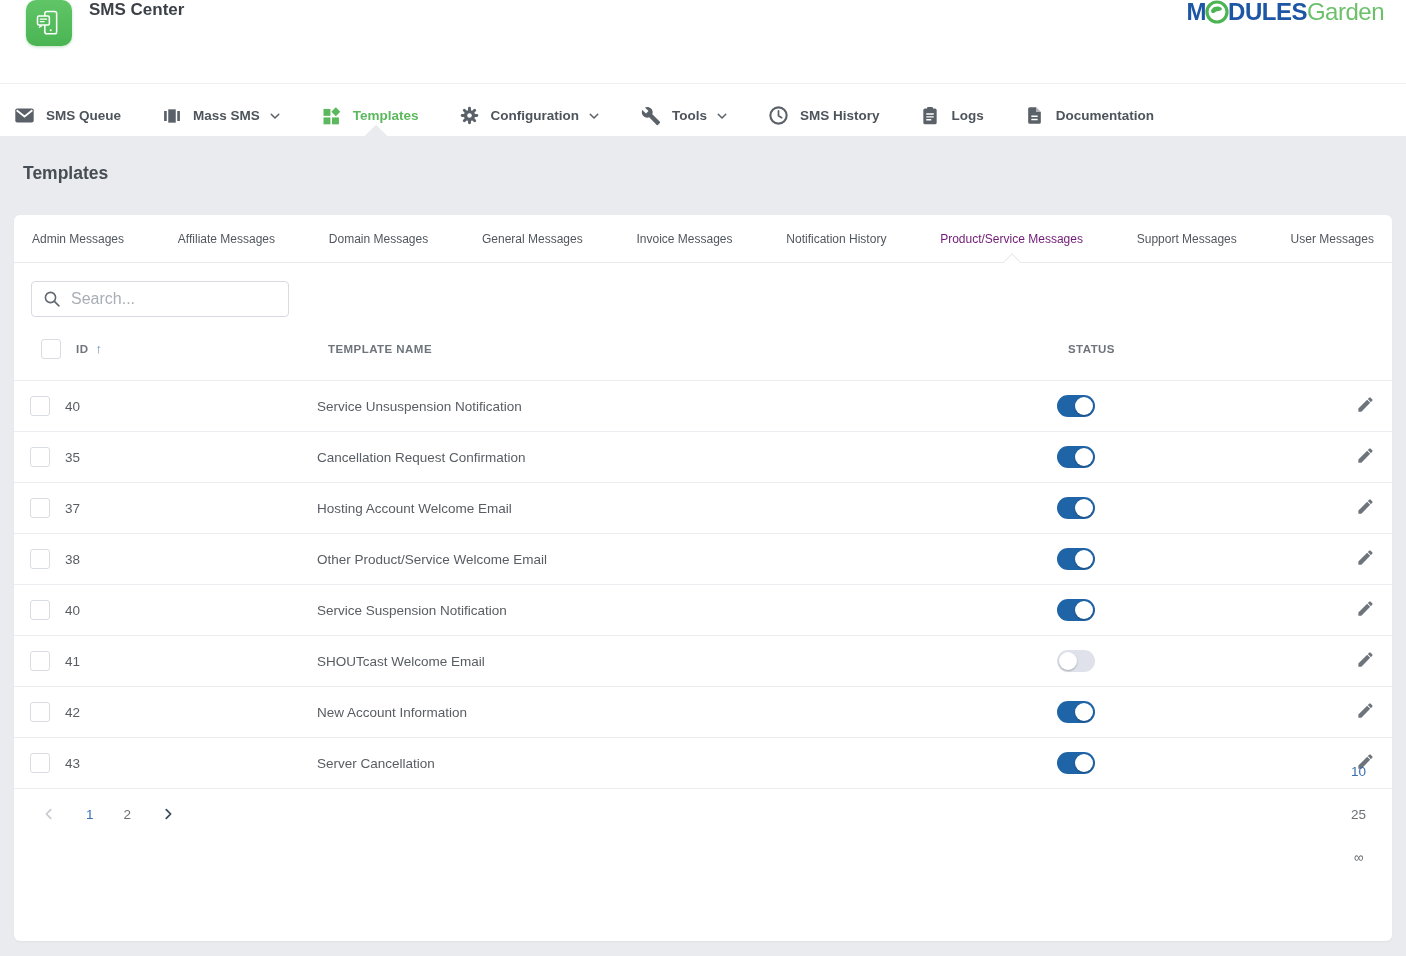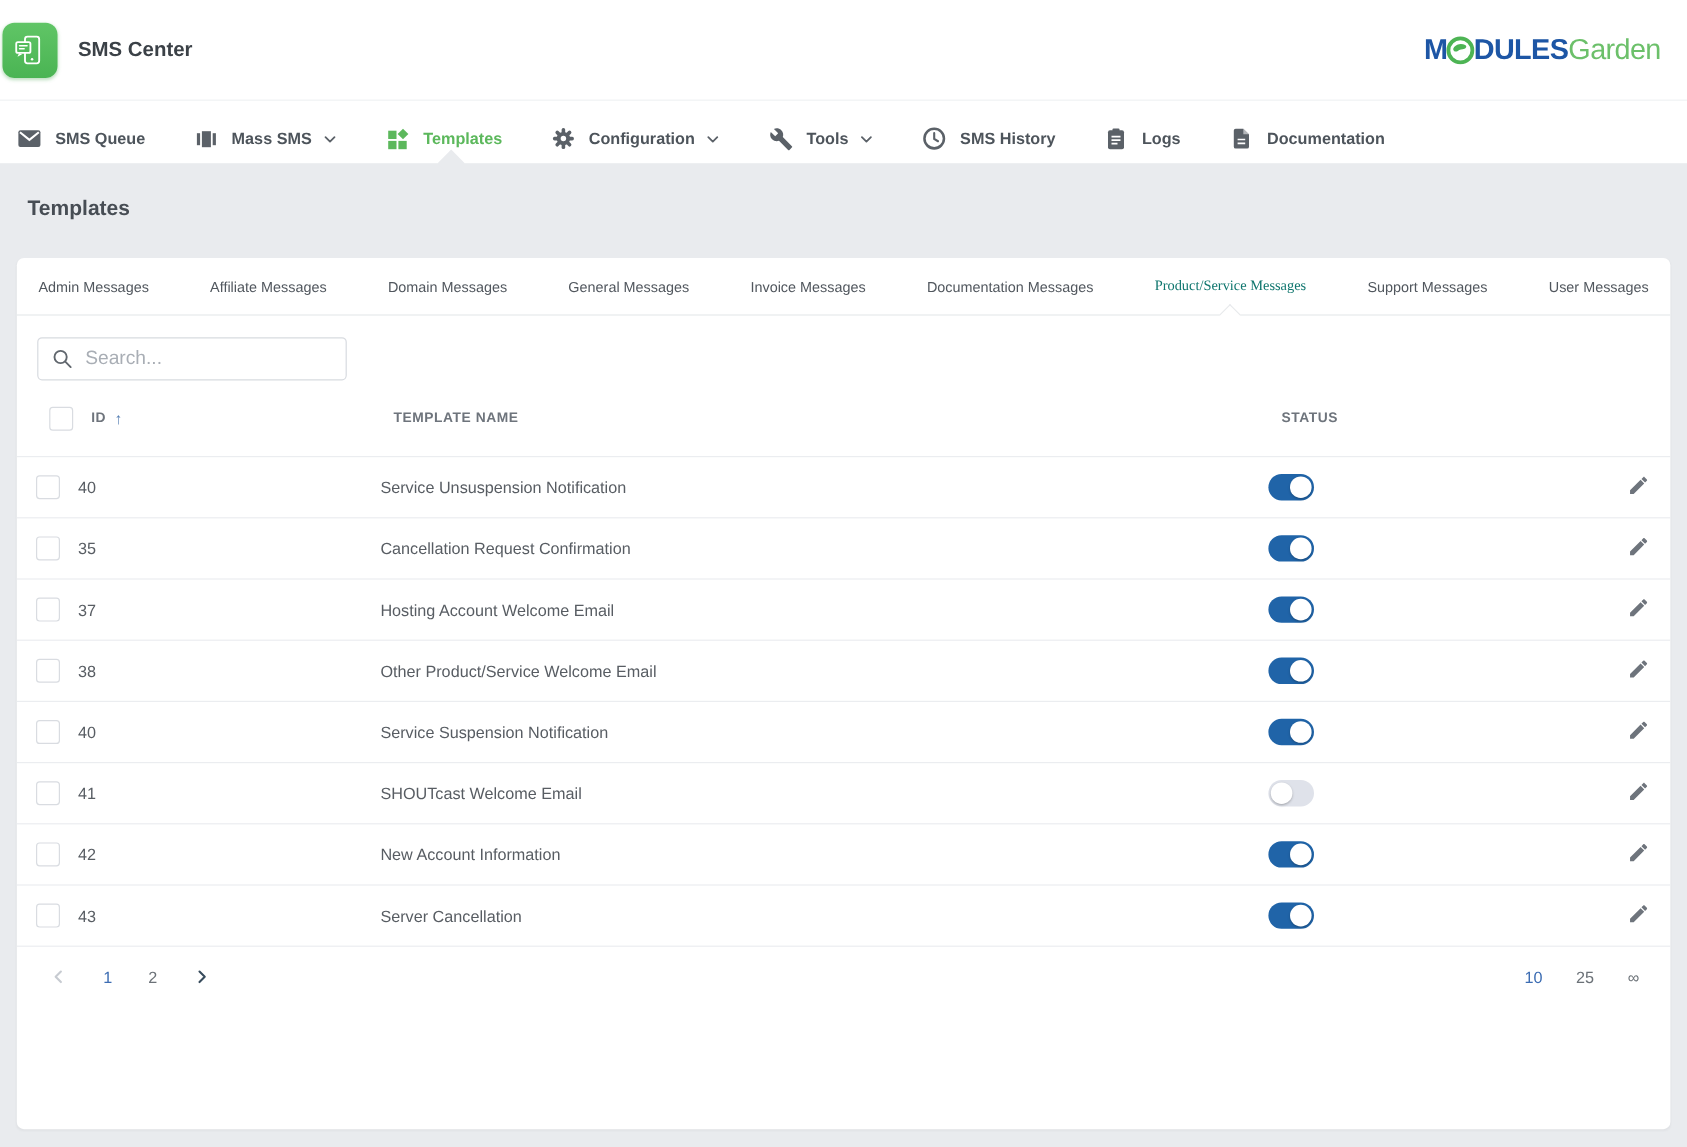--- a/index.html
+++ b/index.html
@@ -1,21 +1,21 @@
 <!DOCTYPE html>
 <html><head>
 <meta charset="utf-8">
 <style>
   * { margin:0; padding:0; box-sizing:border-box; }
   html,body { width:1406px; height:956px; overflow:hidden; }
   body { font-family:"Liberation Sans", sans-serif; background:#ffffff; color:#4d545b; }
   .screen { position:relative; width:1406px; height:956px; background:#ffffff; overflow:hidden; }
 
   
-  .app-header { height:84px; display:flex; align-items:center; padding:0 22px 0 2px; background:#fff; border-bottom:1px solid #eef0f2; }
+  .app-header { height:84px; display:flex; align-items:flex-start; padding:0 22px 0 26px; background:#fff; border-bottom:1px solid #eef0f2; }
   .logo-badge { width:46px; height:46px; border-radius:10px; background:linear-gradient(180deg,#60c566,#4ab453); display:flex; align-items:center; justify-content:center; box-shadow:0 1px 3px rgba(60,160,70,.35); flex:0 0 auto; }
   .app-title { margin-left:17px; font-size:17px; font-weight:700; color:#3b4147; }
   .brand { margin-left:auto; display:flex; align-items:center; font-size:24px; line-height:1; }
   .brand-m, .brand-dules { color:#1d56a5; font-weight:700; letter-spacing:-0.5px; }
   .brand-garden { color:#6cc06a; font-weight:400; letter-spacing:-0.5px; }
   .globe { width:24px; height:24px; margin:0 -1px; display:inline-block; }
 
   
   .main-nav { height:63px; display:flex; align-items:center; padding:0 14px; background:#fff; }
   .nav-items { display:flex; align-items:center; gap:40px; }
@@ -28,21 +28,21 @@
   
   .content { position:absolute; top:136px; left:0; right:0; bottom:0; background:#e9ebee; }
   .nav-notch { position:absolute; top:-8px; left:368px; width:16px; height:16px; background:#e9ebee; transform:rotate(45deg); }
   .page-title { padding:27px 0 0 23px; font-size:17.5px; font-weight:700; color:#474d54; }
 
   .card { position:absolute; top:79px; left:14px; width:1378px; height:726px; background:#fff; border-radius:6px; box-shadow:0 1px 2px rgba(0,0,0,.04); }
 
   
   .tabs { display:flex; justify-content:space-between; align-items:stretch; height:48px; padding:0 18px; border-bottom:1px solid #e7e9ec; }
   .tab { position:relative; display:flex; align-items:center; font-size:12px; color:#51575e; cursor:pointer; white-space:nowrap; }
-  .tab.active { color:#0f766e;font-family:Liberation Serif, serif; }
+  .tab.active { color:#701a75; }
   .tab.active::after { content:""; position:absolute; left:50%; bottom:-7px; width:12px; height:12px; background:#fff; border-top:1px solid #e7e9ec; border-left:1px solid #e7e9ec; transform:translateX(-50%) rotate(45deg); z-index:2; }
 
   
   .search-wrap { padding:18px 17px 0; }
   .search-box { display:flex; align-items:center; width:258px; height:36px; border:1px solid #d8dbe0; border-radius:4px; padding:0 11px; background:#fff; }
   .search-icon { width:18px; height:18px; color:#61676e; margin-right:10px; flex:0 0 auto; }
   .search-box input { border:none; outline:none; font-size:16px; color:#474d54; width:100%; font-family:"Liberation Sans", sans-serif; }
   .search-box input::placeholder { color:#a9aeb5; }
 
   
@@ -61,21 +61,21 @@
 
   
   .tfoot { display:flex; align-items:center; justify-content:space-between; height:50px; padding:0 26px 0 28px; }
   .pager-left { display:flex; align-items:center; gap:30px; }
   .pages { display:flex; align-items:center; gap:30px; }
   .pg-icon { width:14px; height:14px; display:inline-flex; cursor:pointer; }
   .pg-prev { color:#c7cbd1; }
   .pg-next { color:#374b5c; }
   .pg-num { font-size:13.5px; color:#6b7177; cursor:pointer; }
   .pg-num.current { color:#3d6db3; }
-  .pager-right { display:flex; align-items:center; gap:28px; }
+  .pager-right { display:flex; align-items:center; gap:28px;flex-direction:column; }
   .size-opt { font-size:13.5px; color:#6b7177; cursor:pointer; }
   .size-opt.selected { color:#3d6db3; }
 </style>
 </head>
 <body>
 
 <div class="screen">
 
   <header class="app-header">
     <div class="logo-badge">
@@ -236,21 +236,21 @@
 
           <div class="tab">
             <span>General Messages</span>
           </div>
 
           <div class="tab">
             <span>Invoice Messages</span>
           </div>
 
           <div class="tab">
-            <span>Documentation Messages</span>
+            <span>Notification History</span>
           </div>
 
           <div class="tab active">
             <span>Product/Service Messages</span>
           </div>
 
           <div class="tab">
             <span>Support Messages</span>
           </div>
 

